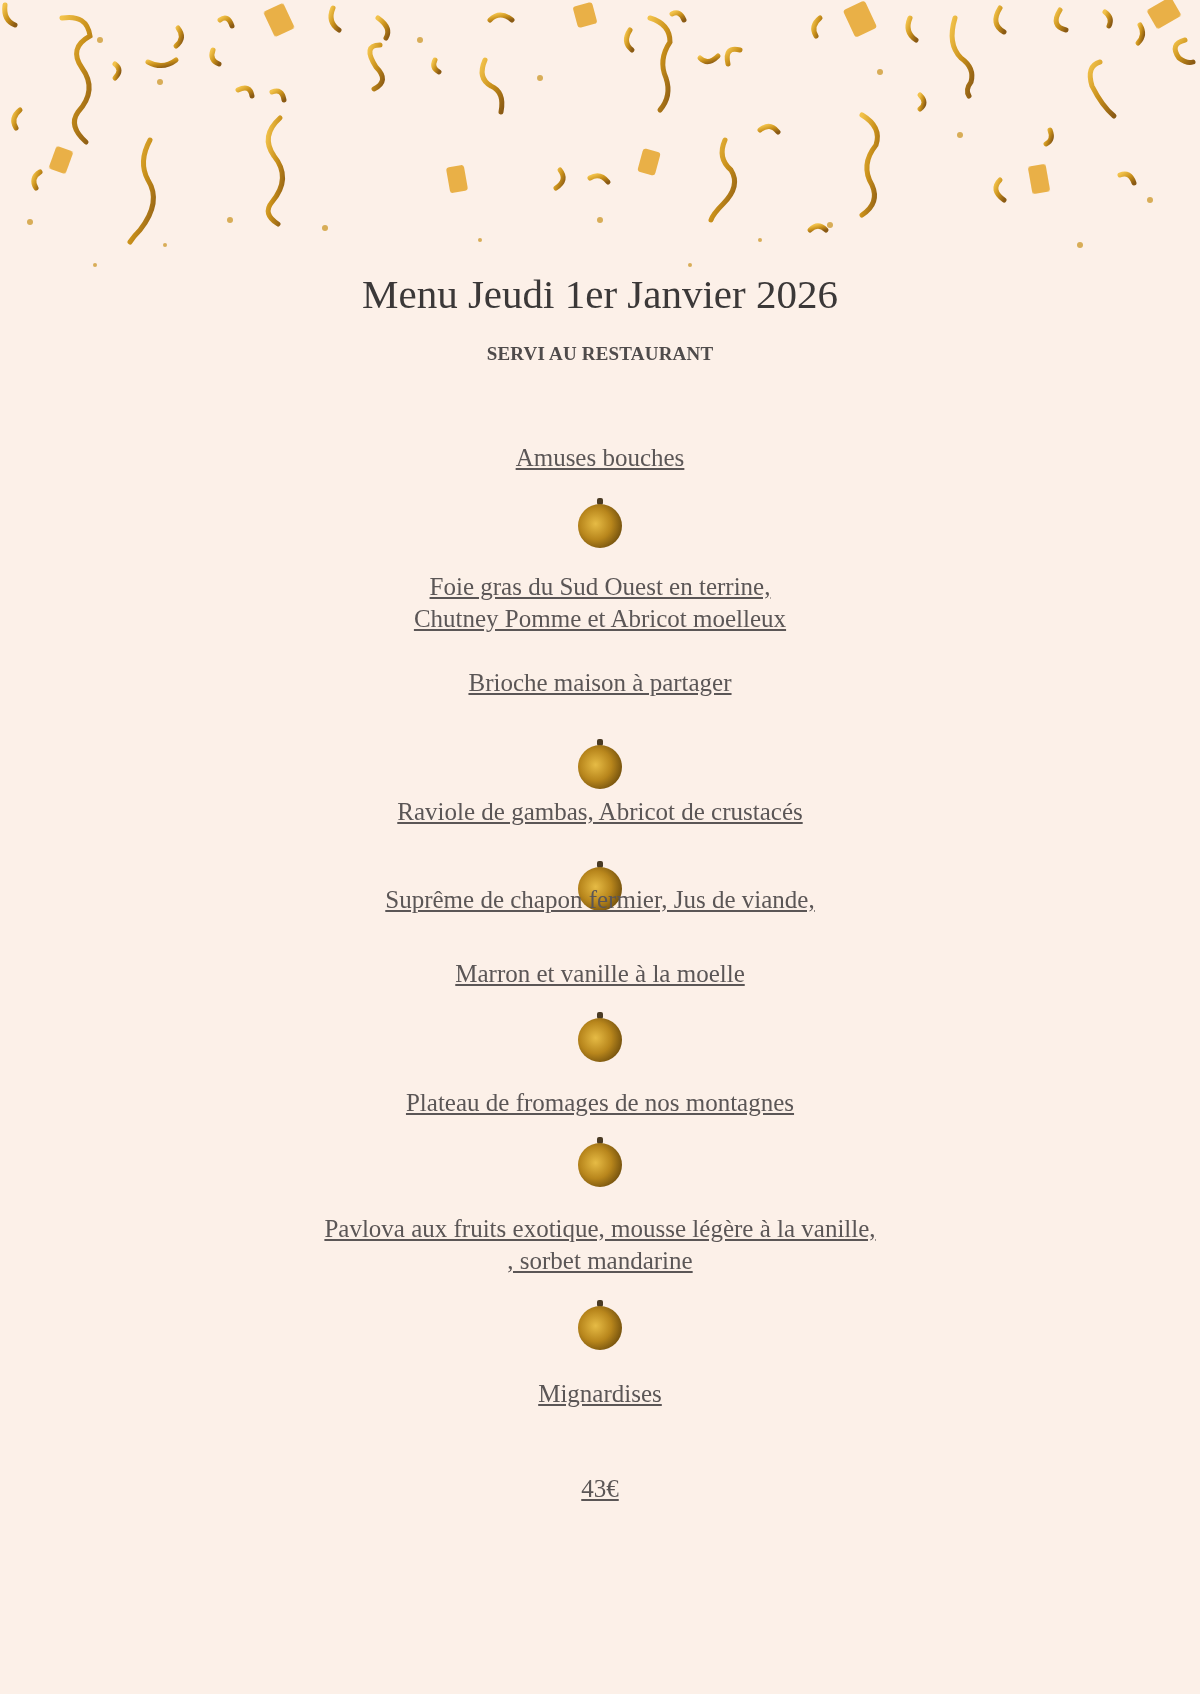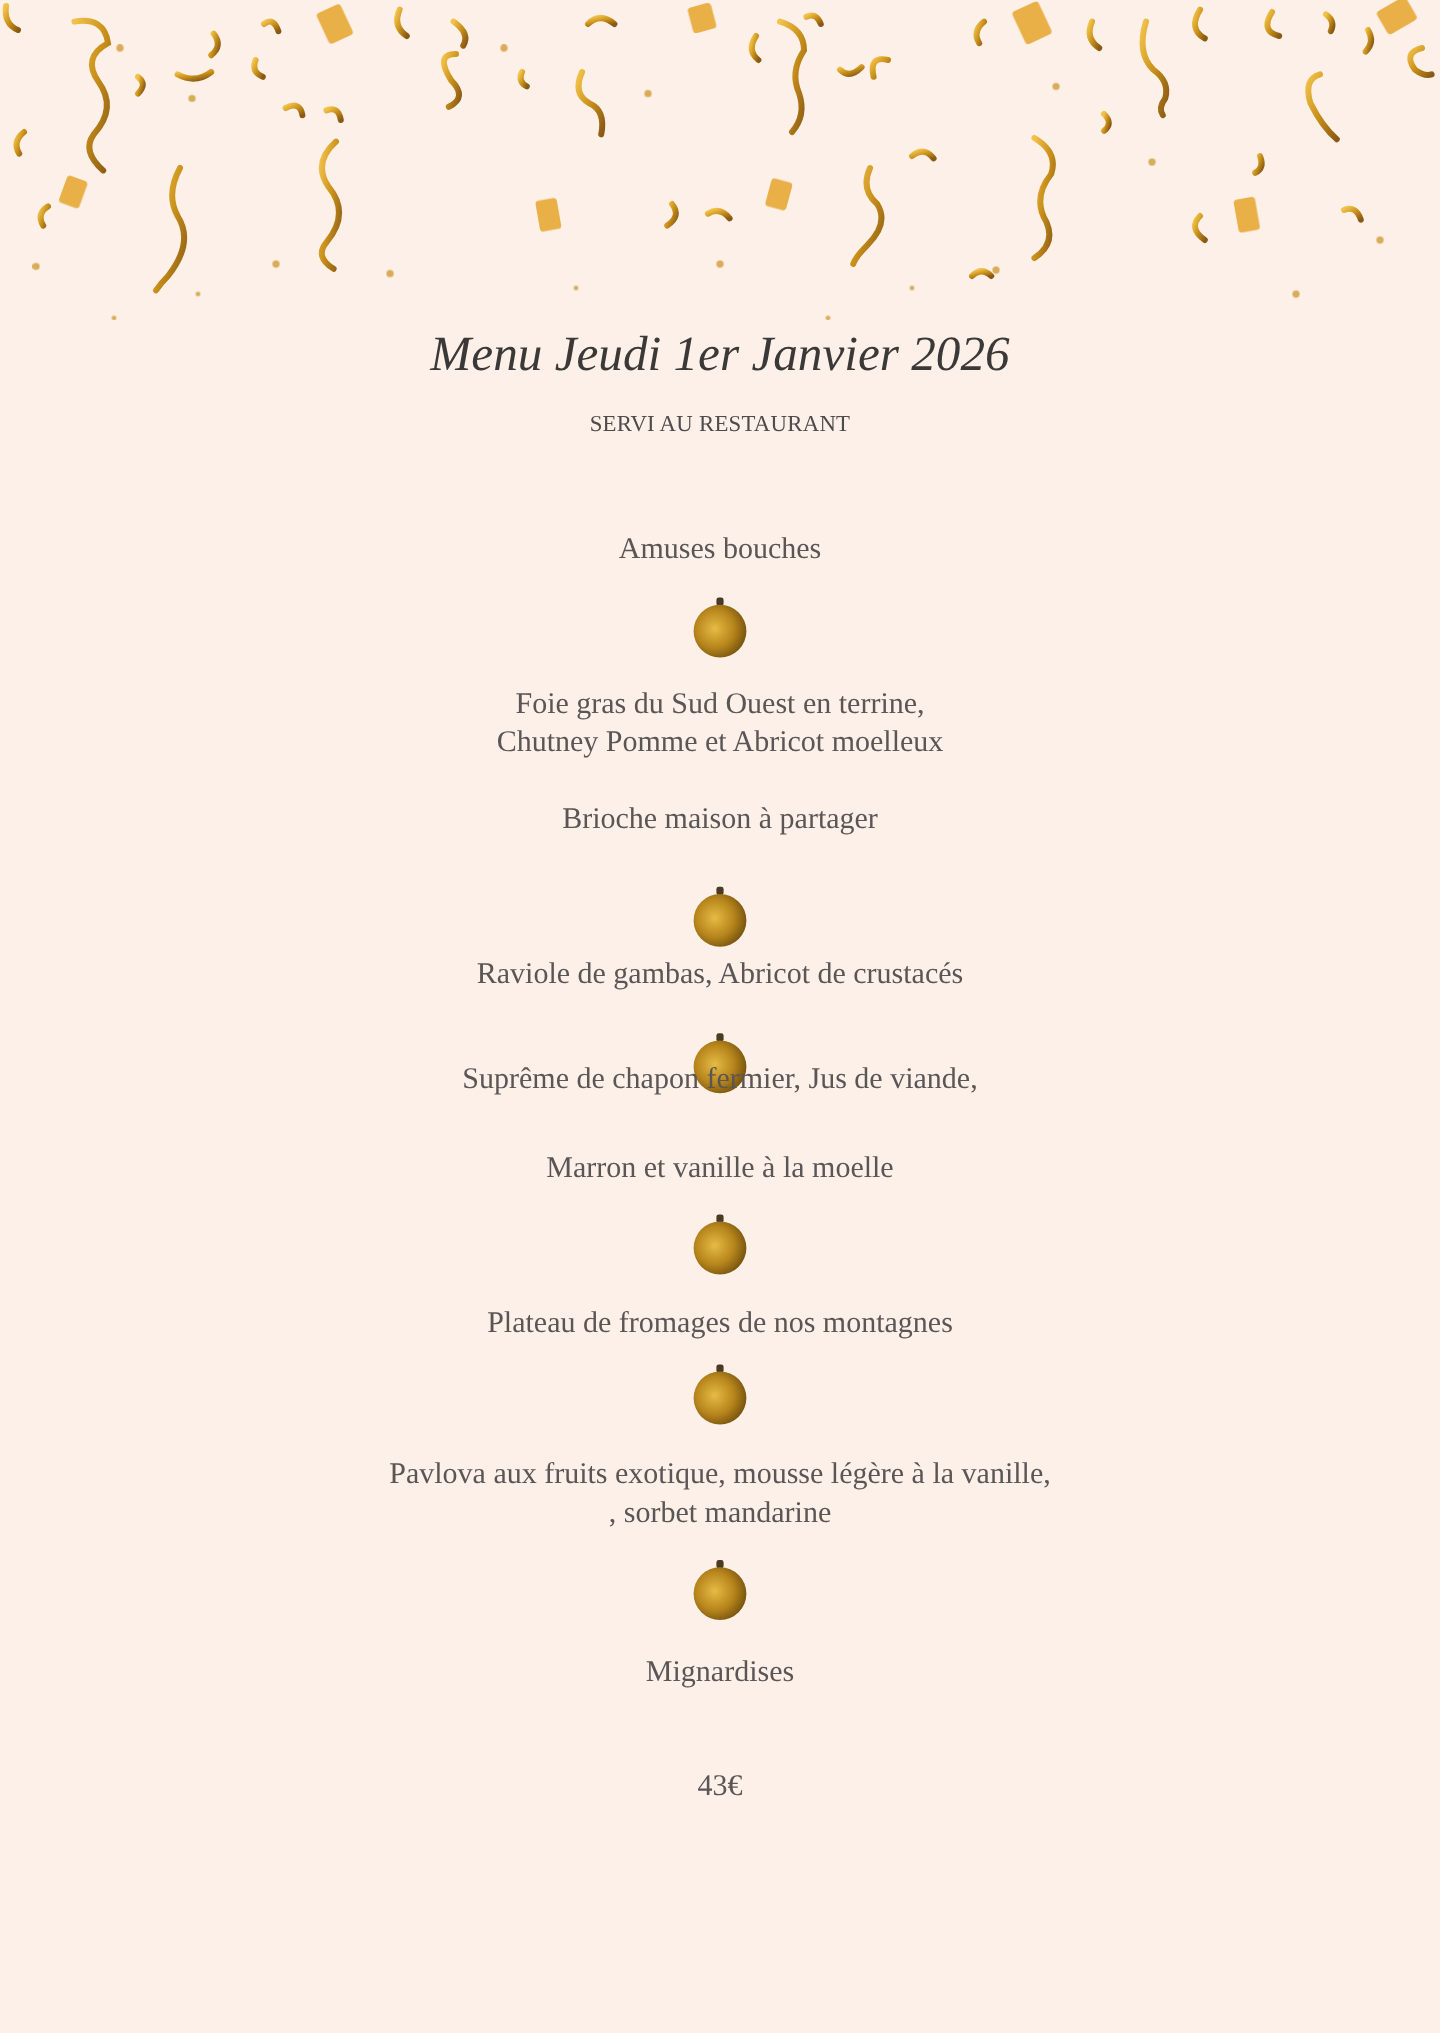--- a/index.html
+++ b/index.html
@@ -1,20 +1,20 @@
 <!DOCTYPE html>
 <html><head>
 <meta charset="utf-8">
 <style>
   html, body { margin:0; padding:0; }
   body { width:1200px; height:1694px; background:#fcf0e8; position:relative; overflow:hidden; font-family:"Liberation Serif","DejaVu Serif",serif; }
   .confetti { position:absolute; left:0; top:0; width:1200px; height:290px; }
-  .t { position:absolute; left:0; width:1200px; text-align:center; color:#5b5656; font-size:25px; line-height:32px; white-space:nowrap; }
-  .title { position:absolute; left:0; width:1200px; text-align:center; top:270px; font-size:41px; font-style:italic; color:#3b3838; line-height:48px; }
-  .subtitle { position:absolute; left:0; width:1200px; text-align:center; top:343px; font-size:19px; font-weight:normal; color:#4f4b4b; letter-spacing:0.2px; }
+  .t { position:absolute; left:0; width:1200px; text-align:center; color:#5b5656; font-size:25px; line-height:32px; white-space:nowrap;text-decoration:underline; }
+  .title { position:absolute; left:0; width:1200px; text-align:center; top:270px; font-size:41px; color:#3b3838; line-height:48px; }
+  .subtitle { position:absolute; left:0; width:1200px; text-align:center; top:343px; font-size:19px; font-weight:bold; color:#4f4b4b; letter-spacing:0.2px; }
   .orn { position:absolute; left:576px; width:48px; height:54px; }
 </style>
 </head>
 <body>
 
 <svg class="confetti" viewBox="0 0 1200 290" xmlns="http://www.w3.org/2000/svg">
   <defs>
     <linearGradient id="g" x1="0" y1="0" x2="1" y2="1">
       <stop offset="0" stop-color="#f2c24a"></stop>
       <stop offset="0.5" stop-color="#c9901a"></stop>

